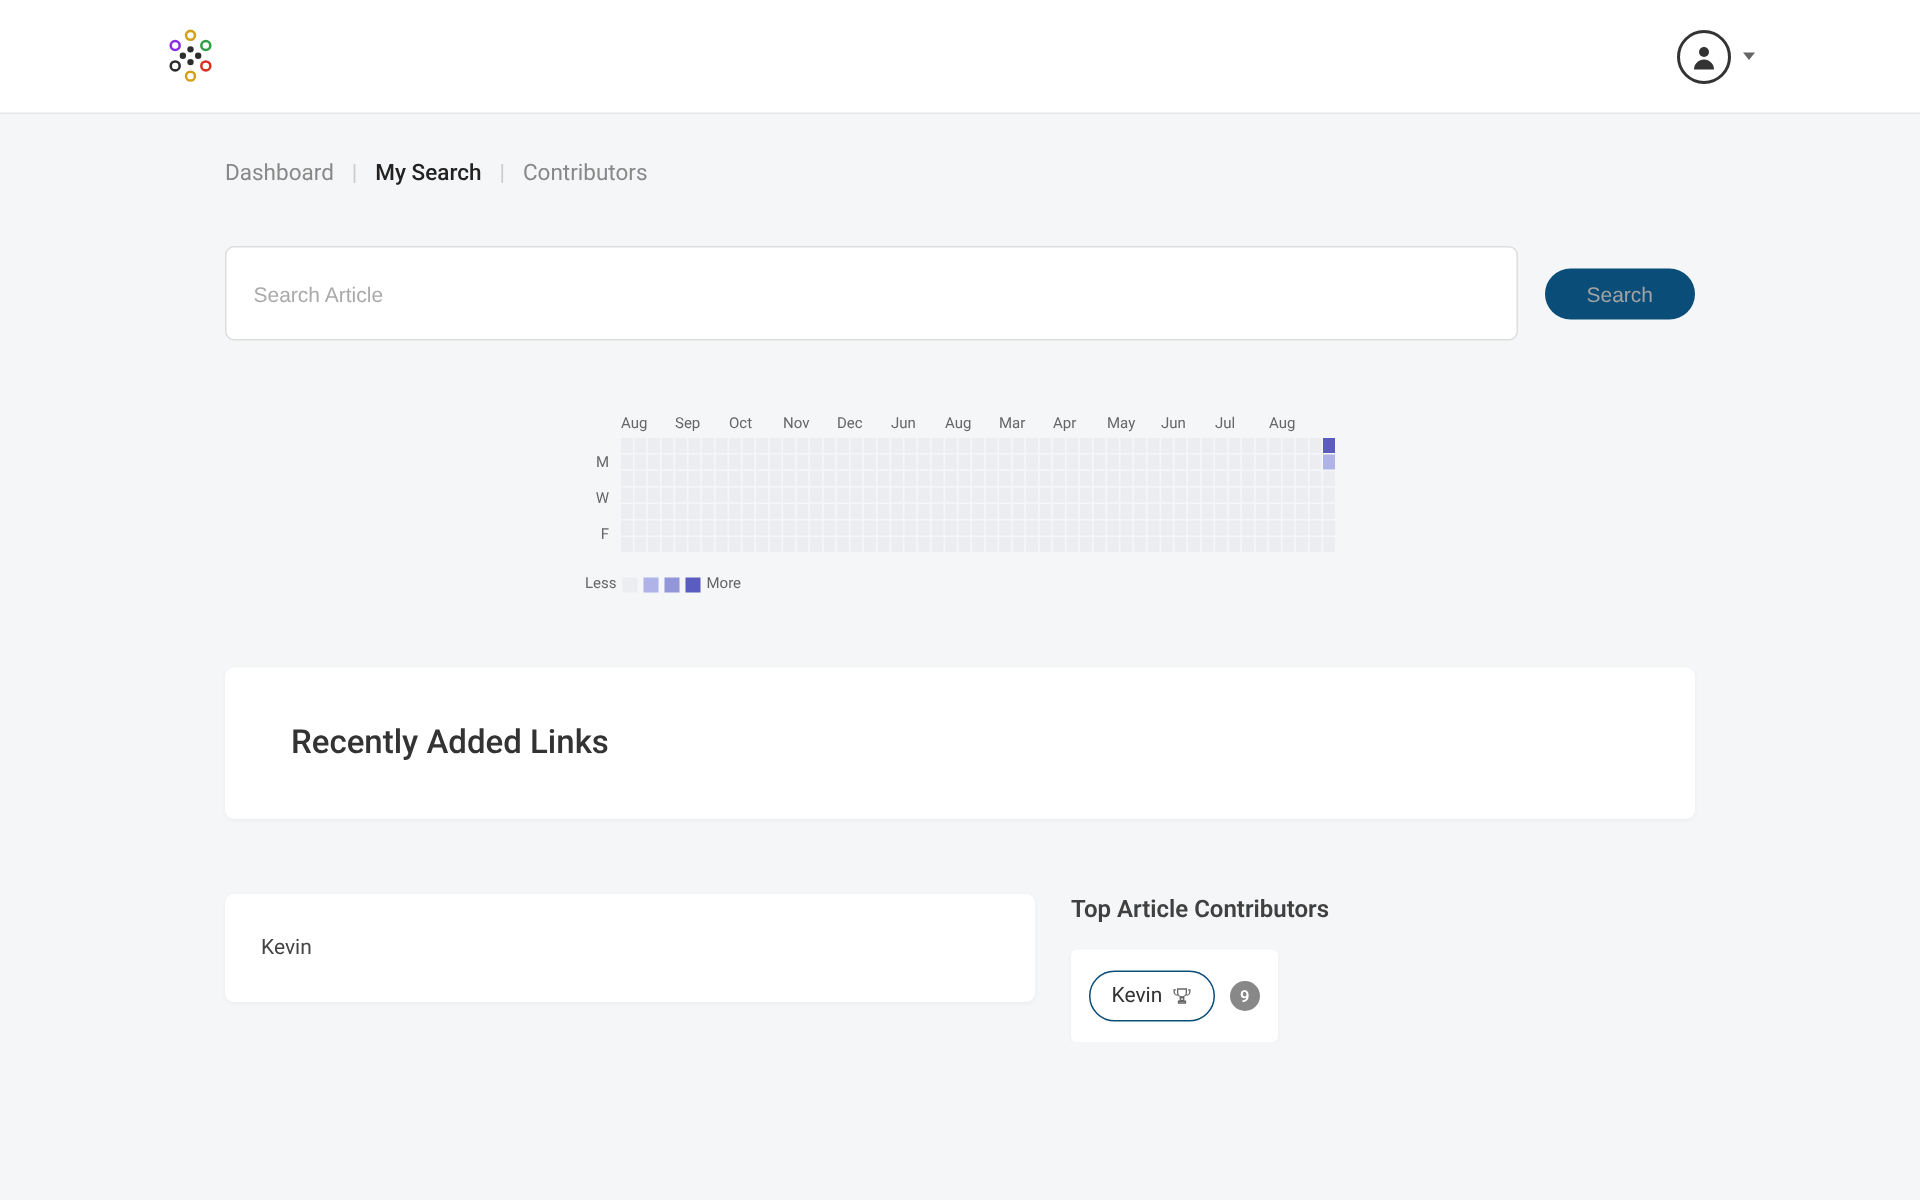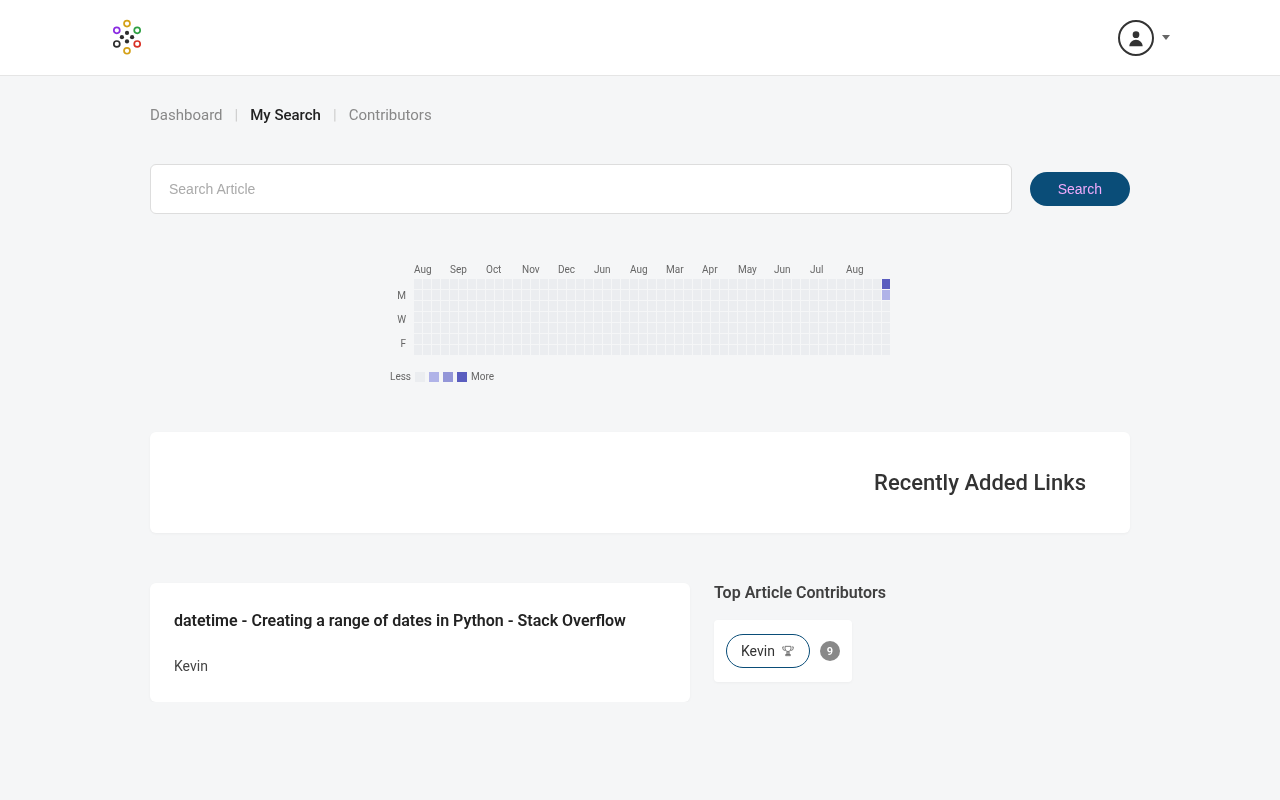--- a/index.html
+++ b/index.html
@@ -11,39 +11,39 @@
 .user-menu { display: flex; align-items: center; gap: 8px; cursor: pointer; }
 .avatar { width: 36px; height: 36px; border-radius: 50%; border: 2px solid #333; display: flex; align-items: center; justify-content: center; background: #fff; }
 .avatar svg { width: 20px; height: 20px; }
 .caret { width: 0; height: 0; border-left: 4px solid transparent; border-right: 4px solid transparent; border-top: 5px solid #666; }
 .container { max-width: 1060px; margin: 0 auto; padding: 0 40px; }
 .nav { display: flex; gap: 12px; padding: 30px 0 20px; font-size: 15px; color: #888; }
 .nav-item { cursor: pointer; }
 .nav-item.active { color: #222; font-weight: 500; }
 .nav-sep { color: #ccc; }
 .search-row { display: flex; gap: 18px; align-items: center; margin: 20px 0 50px; }
-.search-input { flex: 1; height: 50px; border: 1px solid #ddd; border-radius: 6px; padding: 0 18px; font-size: 14px; background: #fff; }
+.search-input { flex: 1; height: 63px; border: 1px solid #ddd; border-radius: 6px; padding: 0 18px; font-size: 14px; background: #fff; }
 .search-input::placeholder { color: #aaa; }
-.search-btn { background: #0a4d78; color: #f0abfc; border: none; border-radius: 24px; height: 34px; padding: 0 28px; font-size: 14px; cursor: pointer; }
+.search-btn { background: #0a4d78; color: #a3a3a3; border: none; border-radius: 24px; height: 34px; padding: 0 28px; font-size: 14px; cursor: pointer; }
 .heatmap-wrap { display: flex; justify-content: center; margin-bottom: 50px; align-items: center; }
 .heatmap { font-size: 10px; color: #666; }
 .hm-months { display: flex; gap: 0; margin-left: 24px; margin-bottom: 4px; }
 .hm-month { width: 36px; text-align: left; }
 .hm-body { display: flex; }
 .hm-days { display: flex; flex-direction: column; gap: 2px; margin-right: 4px; width: 20px; text-align: right; padding-right: 4px; }
 .hm-day-label { height: 10px; line-height: 10px; }
 .hm-grid { display: flex; gap: 1px; }
 .hm-col { display: flex; flex-direction: column; gap: 1px; }
 .hm-cell { width: 8px; height: 10px; background: #ebedf0; }
 .hm-cell.l1 { background: #b0b3e8; }
 .hm-cell.l3 { background: #5a5dbf; }
 .hm-legend { display: flex; align-items: center; gap: 4px; margin-top: 10px; margin-left: 0; }
 .hm-legend span { font-size: 10px; }
 .hm-legend .sw { width: 10px; height: 10px; }
-.section-card { background: #fff; border-radius: 6px; padding: 38px 44px; box-shadow: 0 1px 3px rgba(0,0,0,0.04); margin-bottom: 50px; text-align: right; }
+.section-card { background: #fff; border-radius: 6px; padding: 38px 44px; box-shadow: 0 1px 3px rgba(0,0,0,0.04); margin-bottom: 50px; }
 .section-title { font-size: 22px; font-weight: 500; color: #333; }
 .two-col { display: flex; gap: 24px; }
 .left-col { flex: 0 0 540px; }
 .right-col { flex: 1; }
 .link-card { background: #fff; border-radius: 6px; padding: 28px 24px; box-shadow: 0 1px 3px rgba(0,0,0,0.04); }
 .link-title { font-size: 16px; font-weight: 600; color: #222; margin-bottom: 28px; }
 .link-author { font-size: 14px; color: #444; }
 .contrib-heading { font-size: 16px; font-weight: 600; margin-bottom: 18px; color: #404040; }
 .contrib-card { background: #fff; border-radius: 4px; padding: 14px 12px; display: inline-flex; align-items: center; gap: 10px; box-shadow: 0 1px 3px rgba(0,0,0,0.04); }
 .contrib-pill { border: 1.5px solid #0a4d78; border-radius: 22px; padding: 8px 14px; display: flex; align-items: center; gap: 6px; color: #333; font-size: 14px; }
@@ -613,21 +613,20 @@
     </div>
   </div>
 
   <div class="section-card">
     <div class="section-title">Recently Added Links</div>
   </div>
 
   <div class="two-col">
     <div class="left-col">
       <div class="link-card">
-        <div class="link-title">datetime - Creating a range of dates in Python - Stack Overflow</div>
         <div class="link-author">Kevin</div>
       </div>
     </div>
     <div class="right-col">
       <div class="contrib-heading">Top Article Contributors</div>
       <div class="contrib-card">
         <div class="contrib-pill">
           <span>Kevin</span>
           <svg class="trophy" viewBox="0 0 24 24">
             <path d="M7 4h10v4a5 5 0 0 1-10 0V4zm3 10h4v3h-4v-3zm-2 4h8v2H8v-2zM5 5H3v2a4 4 0 0 0 4 4M19 5h2v2a4 4 0 0 1-4 4" fill="none" stroke="#666" stroke-width="1.5"></path>

